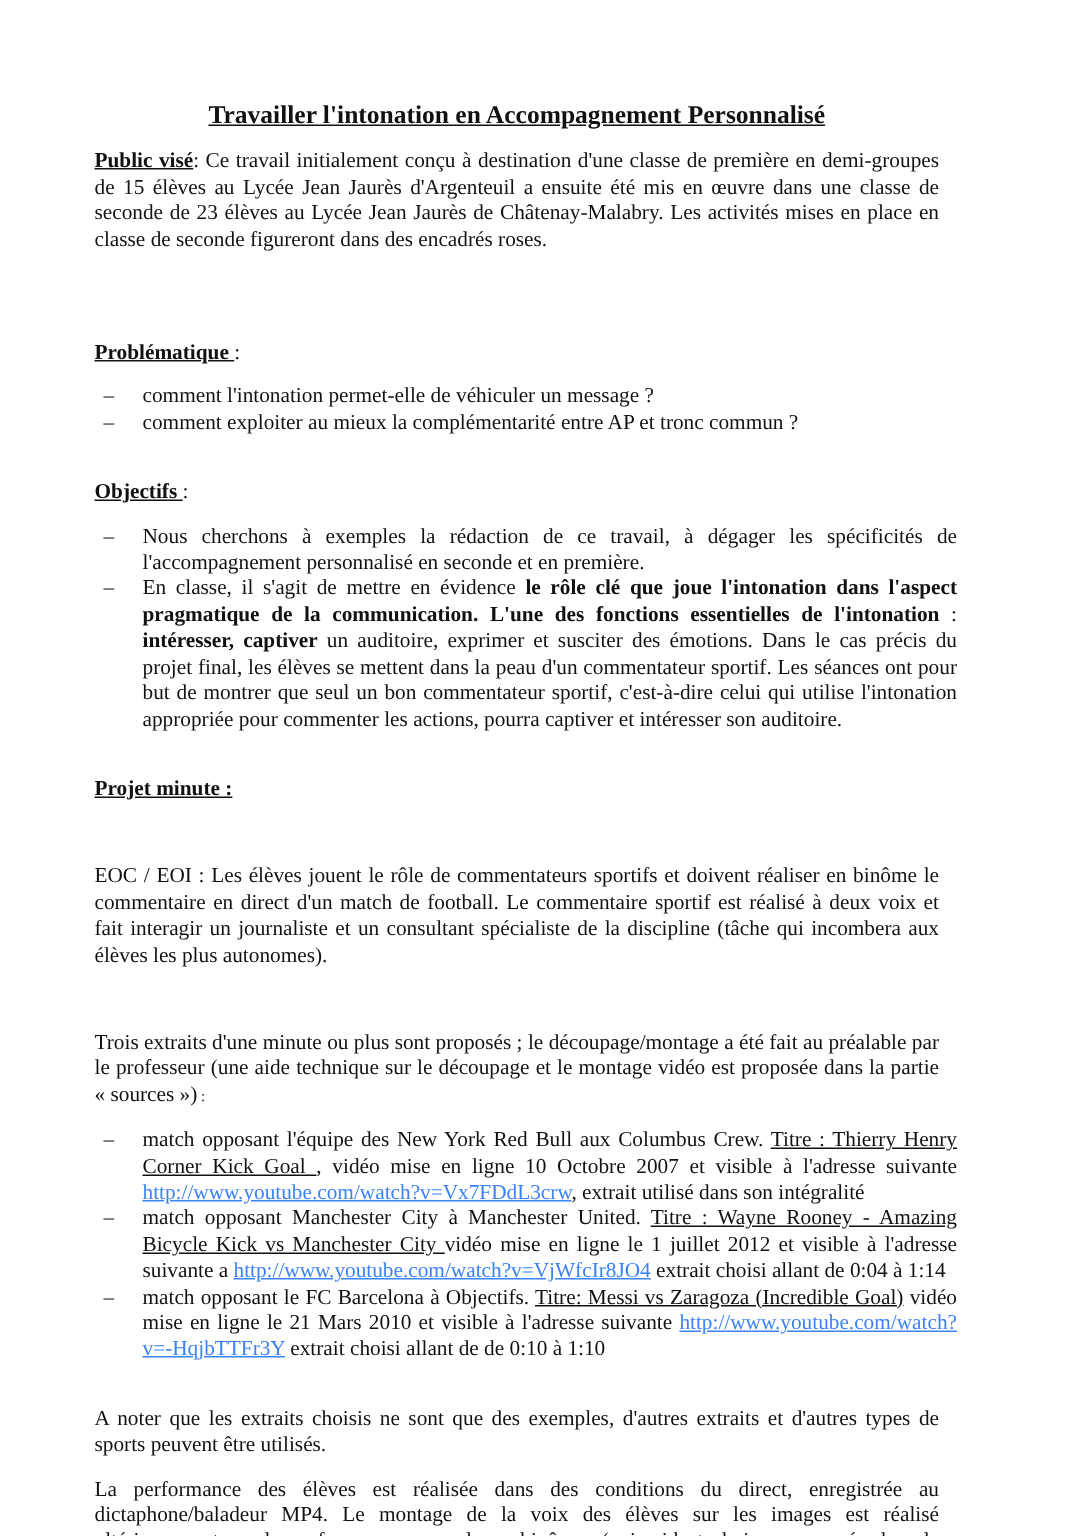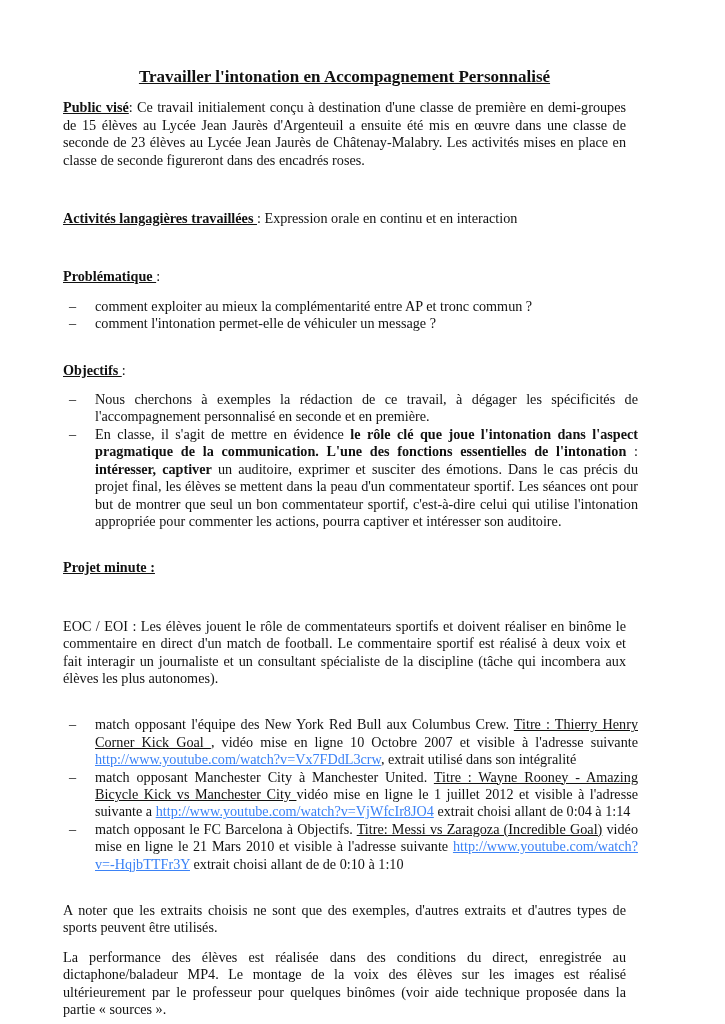--- a/index.html
+++ b/index.html
@@ -27,51 +27,49 @@
 <body>
 
 <div class="page">
   <div class="title">Travailler l'intonation en Accompagnement Personnalisé</div>
 
   <p>
     <span class="hd">Public visé</span><span>: Ce travail initialement conçu à destination d'une classe de première en demi-groupes de 15 élèves au Lycée Jean Jaurès d'Argenteuil a ensuite été mis en œuvre dans une classe de seconde de 23 élèves au Lycée Jean Jaurès de Châtenay-Malabry. Les activités mises en place en classe de seconde figureront dans des encadrés roses.</span>
   </p>
   <div class="gap"></div>
 
-  <p>
-    <span class="hd">Activités langagières travaillées </span><span>: Expression orale en continu et en interaction</span>
-  </p>
   <div class="gap"></div>
 
   <p>
     <span class="hd">Problématique </span><span>:</span>
   </p>
   <ul class="dash">
+    <li>comment l'intonation permet-elle de véhiculer un message ?</li>
     <li>comment exploiter au mieux la complémentarité entre AP et tronc commun ?</li>
-    <li>comment l'intonation permet-elle de véhiculer un message ?</li>
   </ul>
   <div class="gap"></div>
 
   <p>
     <span class="hd">Objectifs </span><span>:</span>
   </p>
   <ul class="dash">
     <li>Nous cherchons à exemples la rédaction de ce travail, à dégager les spécificités de l'accompagnement personnalisé en seconde et en première.</li>
     <li><span>En classe, il s'agit de mettre en évidence </span><b>le rôle clé que joue l'intonation dans l'aspect pragmatique de la communication. L'une des fonctions essentielles de l'intonation</b><span> : </span><b>intéresser, captiver</b><span> un auditoire, exprimer et susciter des émotions. Dans le cas précis du projet final, les élèves se mettent dans la peau d'un commentateur sportif. Les séances ont pour but de montrer que seul un bon commentateur sportif, c'est-à-dire celui qui utilise l'intonation appropriée pour commenter les actions, pourra captiver et intéresser son auditoire.</span></li>
   </ul>
   <div class="gap"></div>
 
   <p>
     <span class="hd">Projet minute :</span>
   </p>
   <div class="gap"></div>
 
   <p>EOC / EOI : Les élèves jouent le rôle de commentateurs sportifs et doivent réaliser en binôme le commentaire en direct d'un match de football. Le commentaire sportif est réalisé à deux voix  et fait interagir un journaliste et un consultant spécialiste de la discipline (tâche qui incombera aux élèves les plus autonomes).</p>
   <div class="gap"></div>
 
+  <p><span>Trois extraits d'une minute ou plus sont proposés ; le découpage/montage a été fait au préalable par le professeur (une aide technique sur le découpage et le montage vidéo est proposée dans la partie « sources »)</span><span class="small"> :</span></p>
 
   <ul class="dash">
     <li><span>match opposant l'équipe des New York Red Bull aux Columbus Crew. </span><span class="ul">Titre : Thierry Henry Corner Kick Goal </span><span>, vidéo mise en ligne 10 Octobre 2007 et visible à l'adresse suivante </span><a class="lnk" href="#">http://www.youtube.com/watch?v=Vx7FDdL3crw</a><span>, extrait utilisé dans son intégralité</span></li>
     <li><span>match opposant Manchester City à Manchester United. </span><span class="ul">Titre : Wayne Rooney - Amazing Bicycle Kick vs Manchester City </span><span> vidéo mise en ligne le 1 juillet 2012 et visible à l'adresse suivante a </span><a class="lnk" href="#">http://www.youtube.com/watch?v=VjWfcIr8JO4</a><span> extrait choisi allant de 0:04 à 1:14</span></li>
     <li><span>match opposant le FC Barcelona à Objectifs. </span><span class="ul">Titre: Messi vs Zaragoza (Incredible Goal)</span><span> vidéo mise en ligne le 21 Mars 2010 et visible à l'adresse suivante </span><a class="lnk" href="#">http://www.youtube.com/watch?v=-HqjbTTFr3Y</a><span>  extrait choisi allant de de 0:10 à 1:10</span></li>
   </ul>
   <div class="gap"></div>
 
   <p>A noter que les extraits choisis ne sont que des exemples, d'autres extraits et d'autres types de sports peuvent être utilisés.</p>
   <p>La performance des élèves est réalisée dans des conditions du direct, enregistrée au dictaphone/baladeur MP4. Le montage de la voix des élèves sur les images est réalisé ultérieurement par le professeur pour quelques binômes (voir aide technique proposée dans la partie « sources ».</p>

